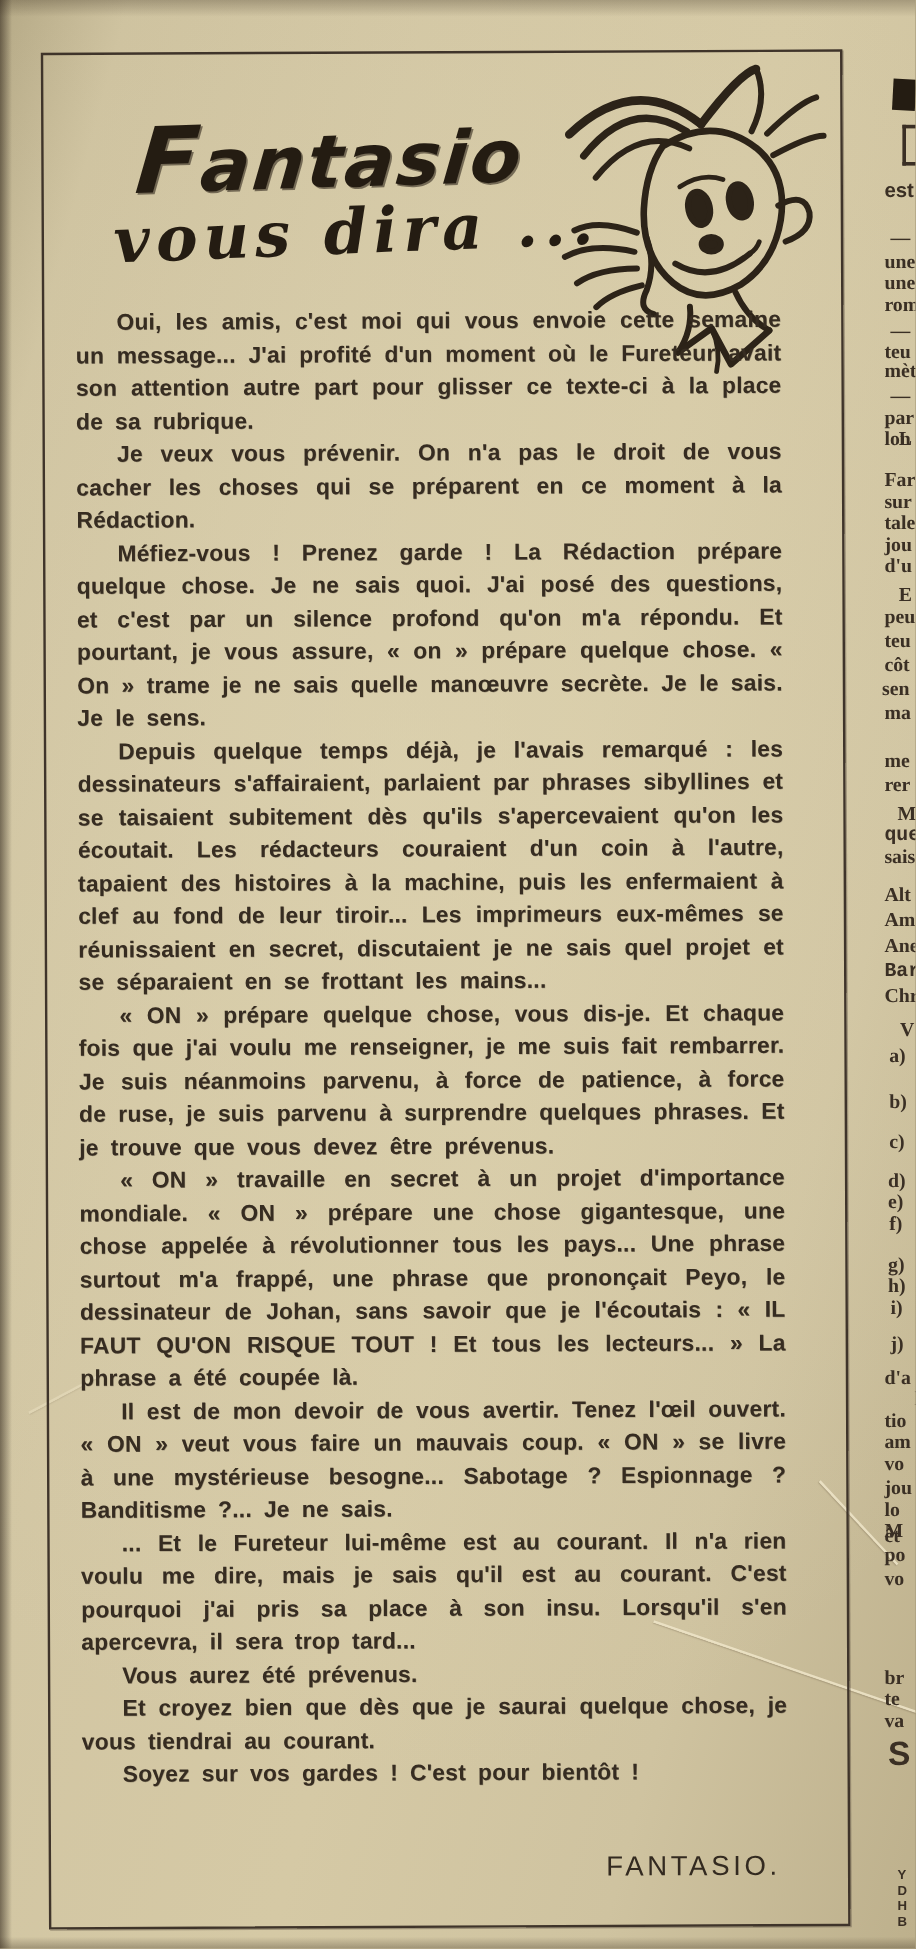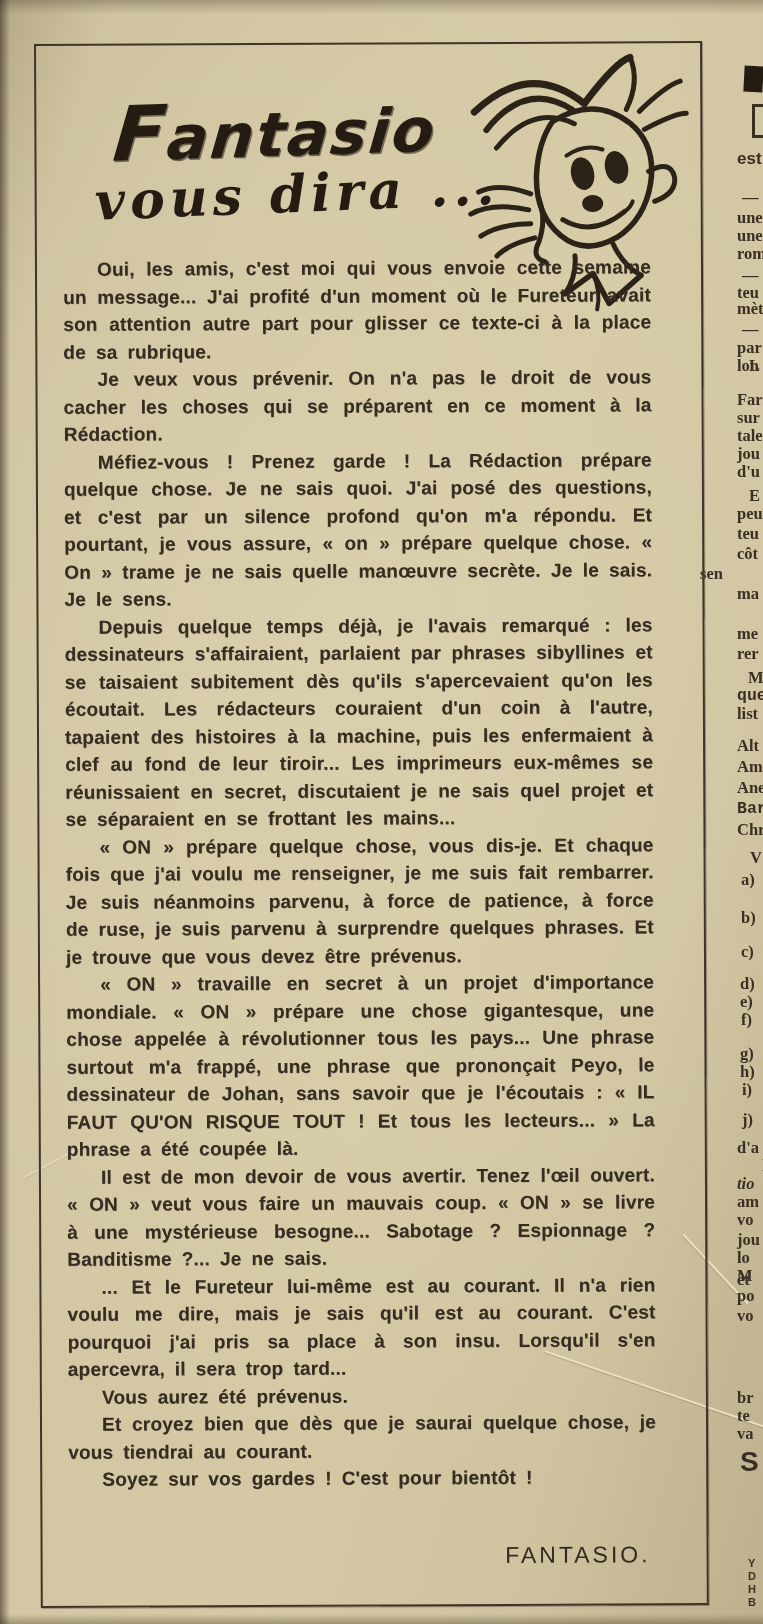--- a/index.html
+++ b/index.html
@@ -120,47 +120,47 @@
       <span class="frag" style="top: 358px; left: 737px;">lon</span>
       <span class="frag" style="top: 392px; left: 737px;">Far</span>
       <span class="frag" style="top: 410px; left: 737px;">sur</span>
       <span class="frag" style="top: 428px; left: 737px; text-align: center;">tale</span>
       <span class="frag" style="top: 446px; left: 737px;">jou</span>
       <span class="frag" style="top: 464px; left: 737px;">d'u</span>
       <span class="frag" style="top: 488px; left: 749px;">E</span>
       <span class="frag" style="top: 506px; left: 737px;">peu</span>
       <span class="frag" style="top: 526px; left: 737px;">teu</span>
       <span class="frag" style="top: 546px; left: 737px;">côt</span>
-      <span class="frag" style="top: 566px; left: 700px;">sen</span>
+      <span class="frag" style="top: 566px; left: 735px;">sen</span>
       <span class="frag" style="top: 586px; left: 737px;">ma</span>
       <span class="frag" style="top: 606px; left: 737px; margin-left: 40px;">vis-</span>
       <span class="frag" style="top: 626px; left: 737px;">me</span>
       <span class="frag" style="top: 646px; left: 737px;">rer</span>
       <span class="frag" style="top: 670px; left: 748px;">M</span>
       <span class="frag" style="top: 688px; left: 737px; font-family: Liberation Mono, monospace;">que</span>
-      <span class="frag" style="top: 706px; left: 737px;">list</span>
+      <span class="frag" style="top: 706px; left: 737px;">sais</span>
       <span class="frag" style="top: 738px; left: 737px;">Alt</span>
       <span class="frag" style="top: 759px; left: 737px;">Am</span>
       <span class="frag" style="top: 780px; left: 737px;">Ane</span>
       <span class="frag" style="top: 801px; left: 737px; font-family: Liberation Mono, monospace;">Bar</span>
       <span class="frag" style="top: 822px; left: 737px;">Chr</span>
       <span class="frag" style="top: 850px; left: 750px;">V</span>
       <span class="frag" style="top: 872px; left: 741px;">a)</span>
       <span class="frag" style="top: 910px; left: 741px;">b)</span>
       <span class="frag" style="top: 944px; left: 741px;">c)</span>
       <span class="frag" style="top: 976px; left: 740px;">d)</span>
       <span class="frag" style="top: 994px; left: 740px;">e)</span>
       <span class="frag" style="top: 1012px; left: 741px;">f)</span>
       <span class="frag" style="top: 1046px; left: 740px;">g)</span>
       <span class="frag" style="top: 1064px; left: 740px;">h)</span>
       <span class="frag" style="top: 1082px; left: 742px;">i)</span>
       <span class="frag" style="top: 1112px; left: 742px;">j)</span>
       <span class="frag" style="top: 1140px; left: 737px;">d'a</span>
       <span class="frag" style="top: 1158px; left: 762px;">la</span>
-      <span class="frag" style="top: 1176px; left: 737px; font-style: italic;">tio</span>
+      <span class="frag" style="top: 1176px; left: 737px;">tio</span>
       <span class="frag" style="top: 1194px; left: 737px;">am</span>
       <span class="frag" style="top: 1212px; left: 737px;">vo</span>
       <span class="frag" style="top: 1232px; left: 737px;">jou</span>
       <span class="frag" style="top: 1250px; left: 737px;">lo</span>
       <span class="frag" style="top: 1268px; left: 737px;">M</span>
       <span class="frag" style="top: 1288px; left: 737px;">po</span>
       <span class="frag" style="top: 1308px; left: 737px;">vo</span>
       <span class="frag" style="top: 1272px; left: 737px;">êt</span>
       <span class="frag" style="top: 1390px; left: 737px;">br</span>
       <span class="frag" style="top: 1408px; left: 737px;">te</span>

